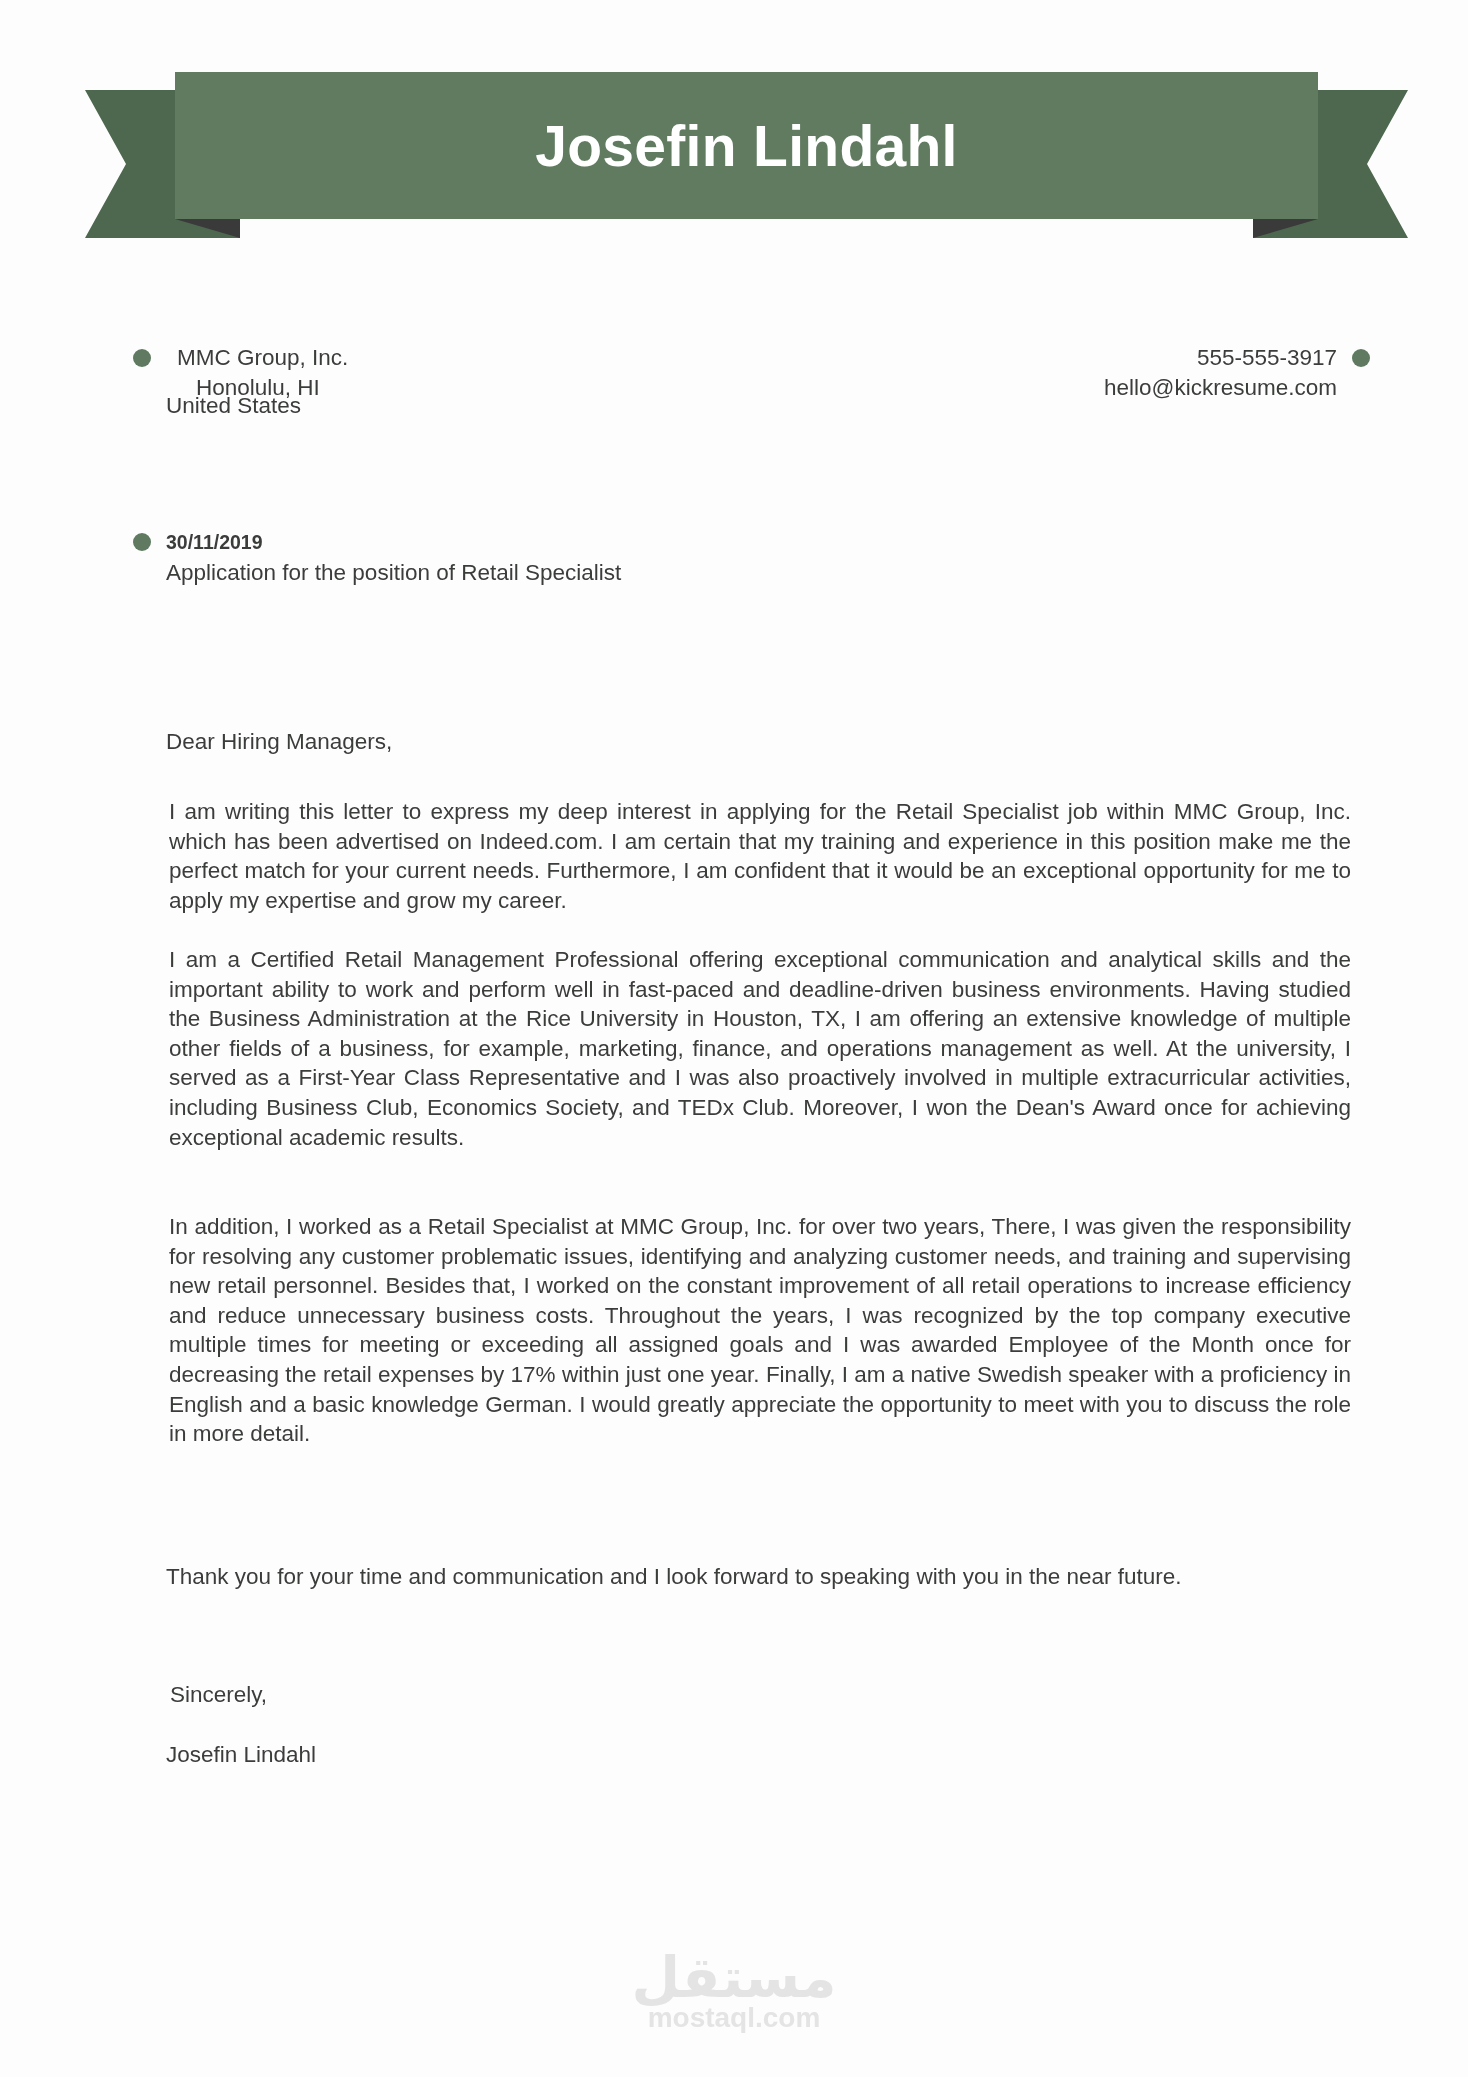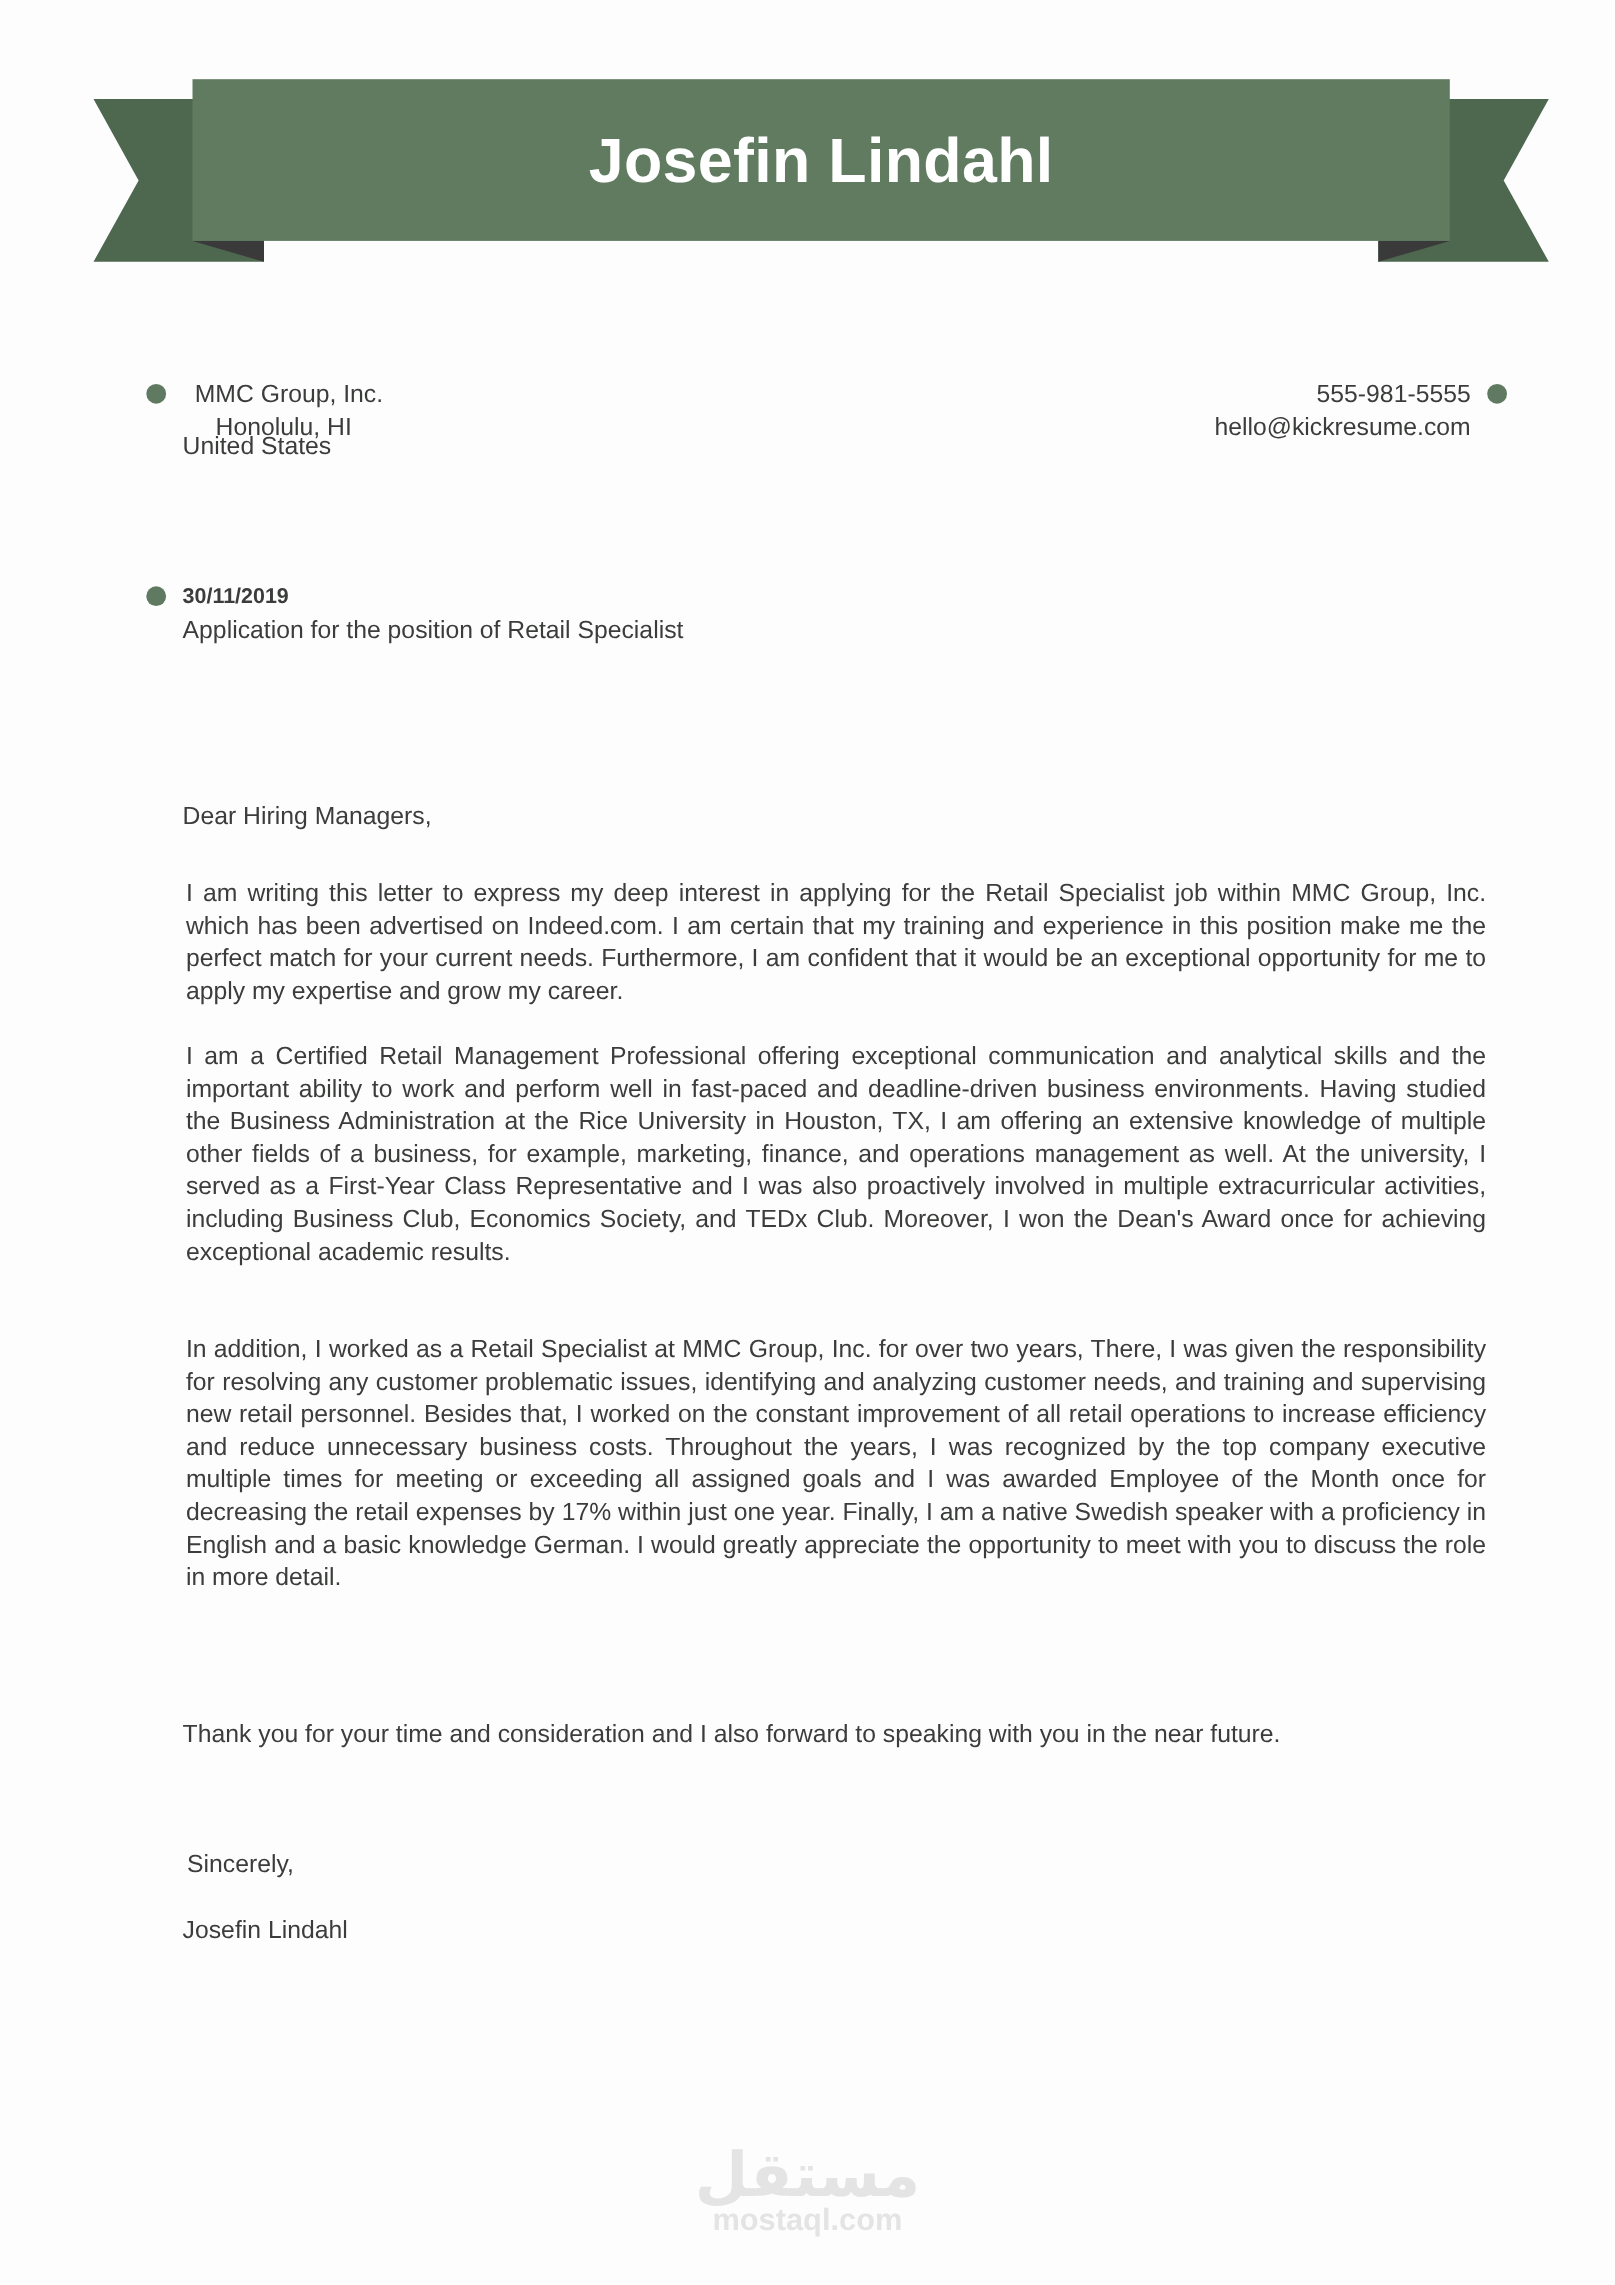--- a/index.html
+++ b/index.html
@@ -42,38 +42,38 @@
     <rect x="175" y="72" width="1143" height="147" fill="#607b60"></rect>
   </svg>
   <div class="name">Josefin Lindahl</div>
 </div>
 
 <div class="dot" style="left:133px; top:349px;"></div>
 <div class="line" style="left:166px; top:343px;margin-left:11px;">MMC Group, Inc.</div>
 <div class="line" style="left:166px; top:373px;margin-left:30px;">Honolulu, HI</div>
 <div class="line" style="left:166px; top:391px;">United States</div>
 
-<div class="line right" style="right:131px; top:343px;">555-981-5555</div>
+<div class="line right" style="right:131px; top:343px;">555-555-3917</div>
 <div class="dot" style="left:1352px; top:349px;"></div>
 <div class="line right" style="right:131px; top:373px;">hello@kickresume.com</div>
 
 <div class="dot" style="left:133px; top:533px;"></div>
 <div class="line bold" style="left:166px; top:527px;">30/11/2019</div>
 <div class="line" style="left:166px; top:558px;">Application for the position of Retail Specialist</div>
 
 <div class="line" style="left:166px; top:727px;">Dear Hiring Managers,</div>
 
 <div class="body" style="top:794px;">
   <p>I am writing this letter to express my deep interest in applying for the Retail Specialist job within MMC Group, Inc. which has been advertised on Indeed.com. I am certain that my training and experience in this position make me the perfect match for your current needs. Furthermore, I am confident that it would be an exceptional opportunity for me to apply my expertise and grow my career.</p>
 </div>
 <div class="body" style="top:942px;">
   <p>I am a Certified Retail Management Professional offering exceptional communication and analytical skills and the important ability to work and perform well in fast-paced and deadline-driven business environments. Having studied the Business Administration at the Rice University in Houston, TX, I am offering an extensive knowledge of multiple other fields of a business, for example, marketing, finance, and operations management as well. At the university, I served as a First-Year Class Representative and I was also proactively involved in multiple extracurricular activities, including Business Club, Economics Society, and TEDx Club. Moreover, I won the Dean's Award once for achieving exceptional academic results.</p>
 </div>
 <div class="body" style="top:1209px;">
   <p>In addition, I worked as a Retail Specialist at MMC Group, Inc. for over two years, There, I was given the responsibility for resolving any customer problematic issues, identifying and analyzing customer needs, and training and supervising new retail personnel. Besides that, I worked on the constant improvement of all retail operations to increase efficiency and reduce unnecessary business costs. Throughout the years, I was recognized by the top company executive multiple times for meeting or exceeding all assigned goals and I was awarded Employee of the Month once for decreasing the retail expenses by 17% within just one year. Finally, I am a native Swedish speaker with a proficiency in English and a basic knowledge German. I would greatly appreciate the opportunity to meet with you to discuss the role in more detail.</p>
 </div>
 
-<div class="line" style="left:166px; top:1562px;">Thank you for your time and consideration and I also forward to speaking with you in the near future.</div>
+<div class="line" style="left:166px; top:1562px;">Thank you for your time and communication and I look forward to speaking with you in the near future.</div>
 <div class="line" style="left:170px; top:1680px;">Sincerely,</div>
 <div class="line" style="left:166px; top:1740px;">Josefin Lindahl</div>
 
 <div class="watermark wm-arabic" dir="rtl">مستقل</div>
 <div class="watermark wm-latin">mostaql.com</div>
 
 </body></html>

